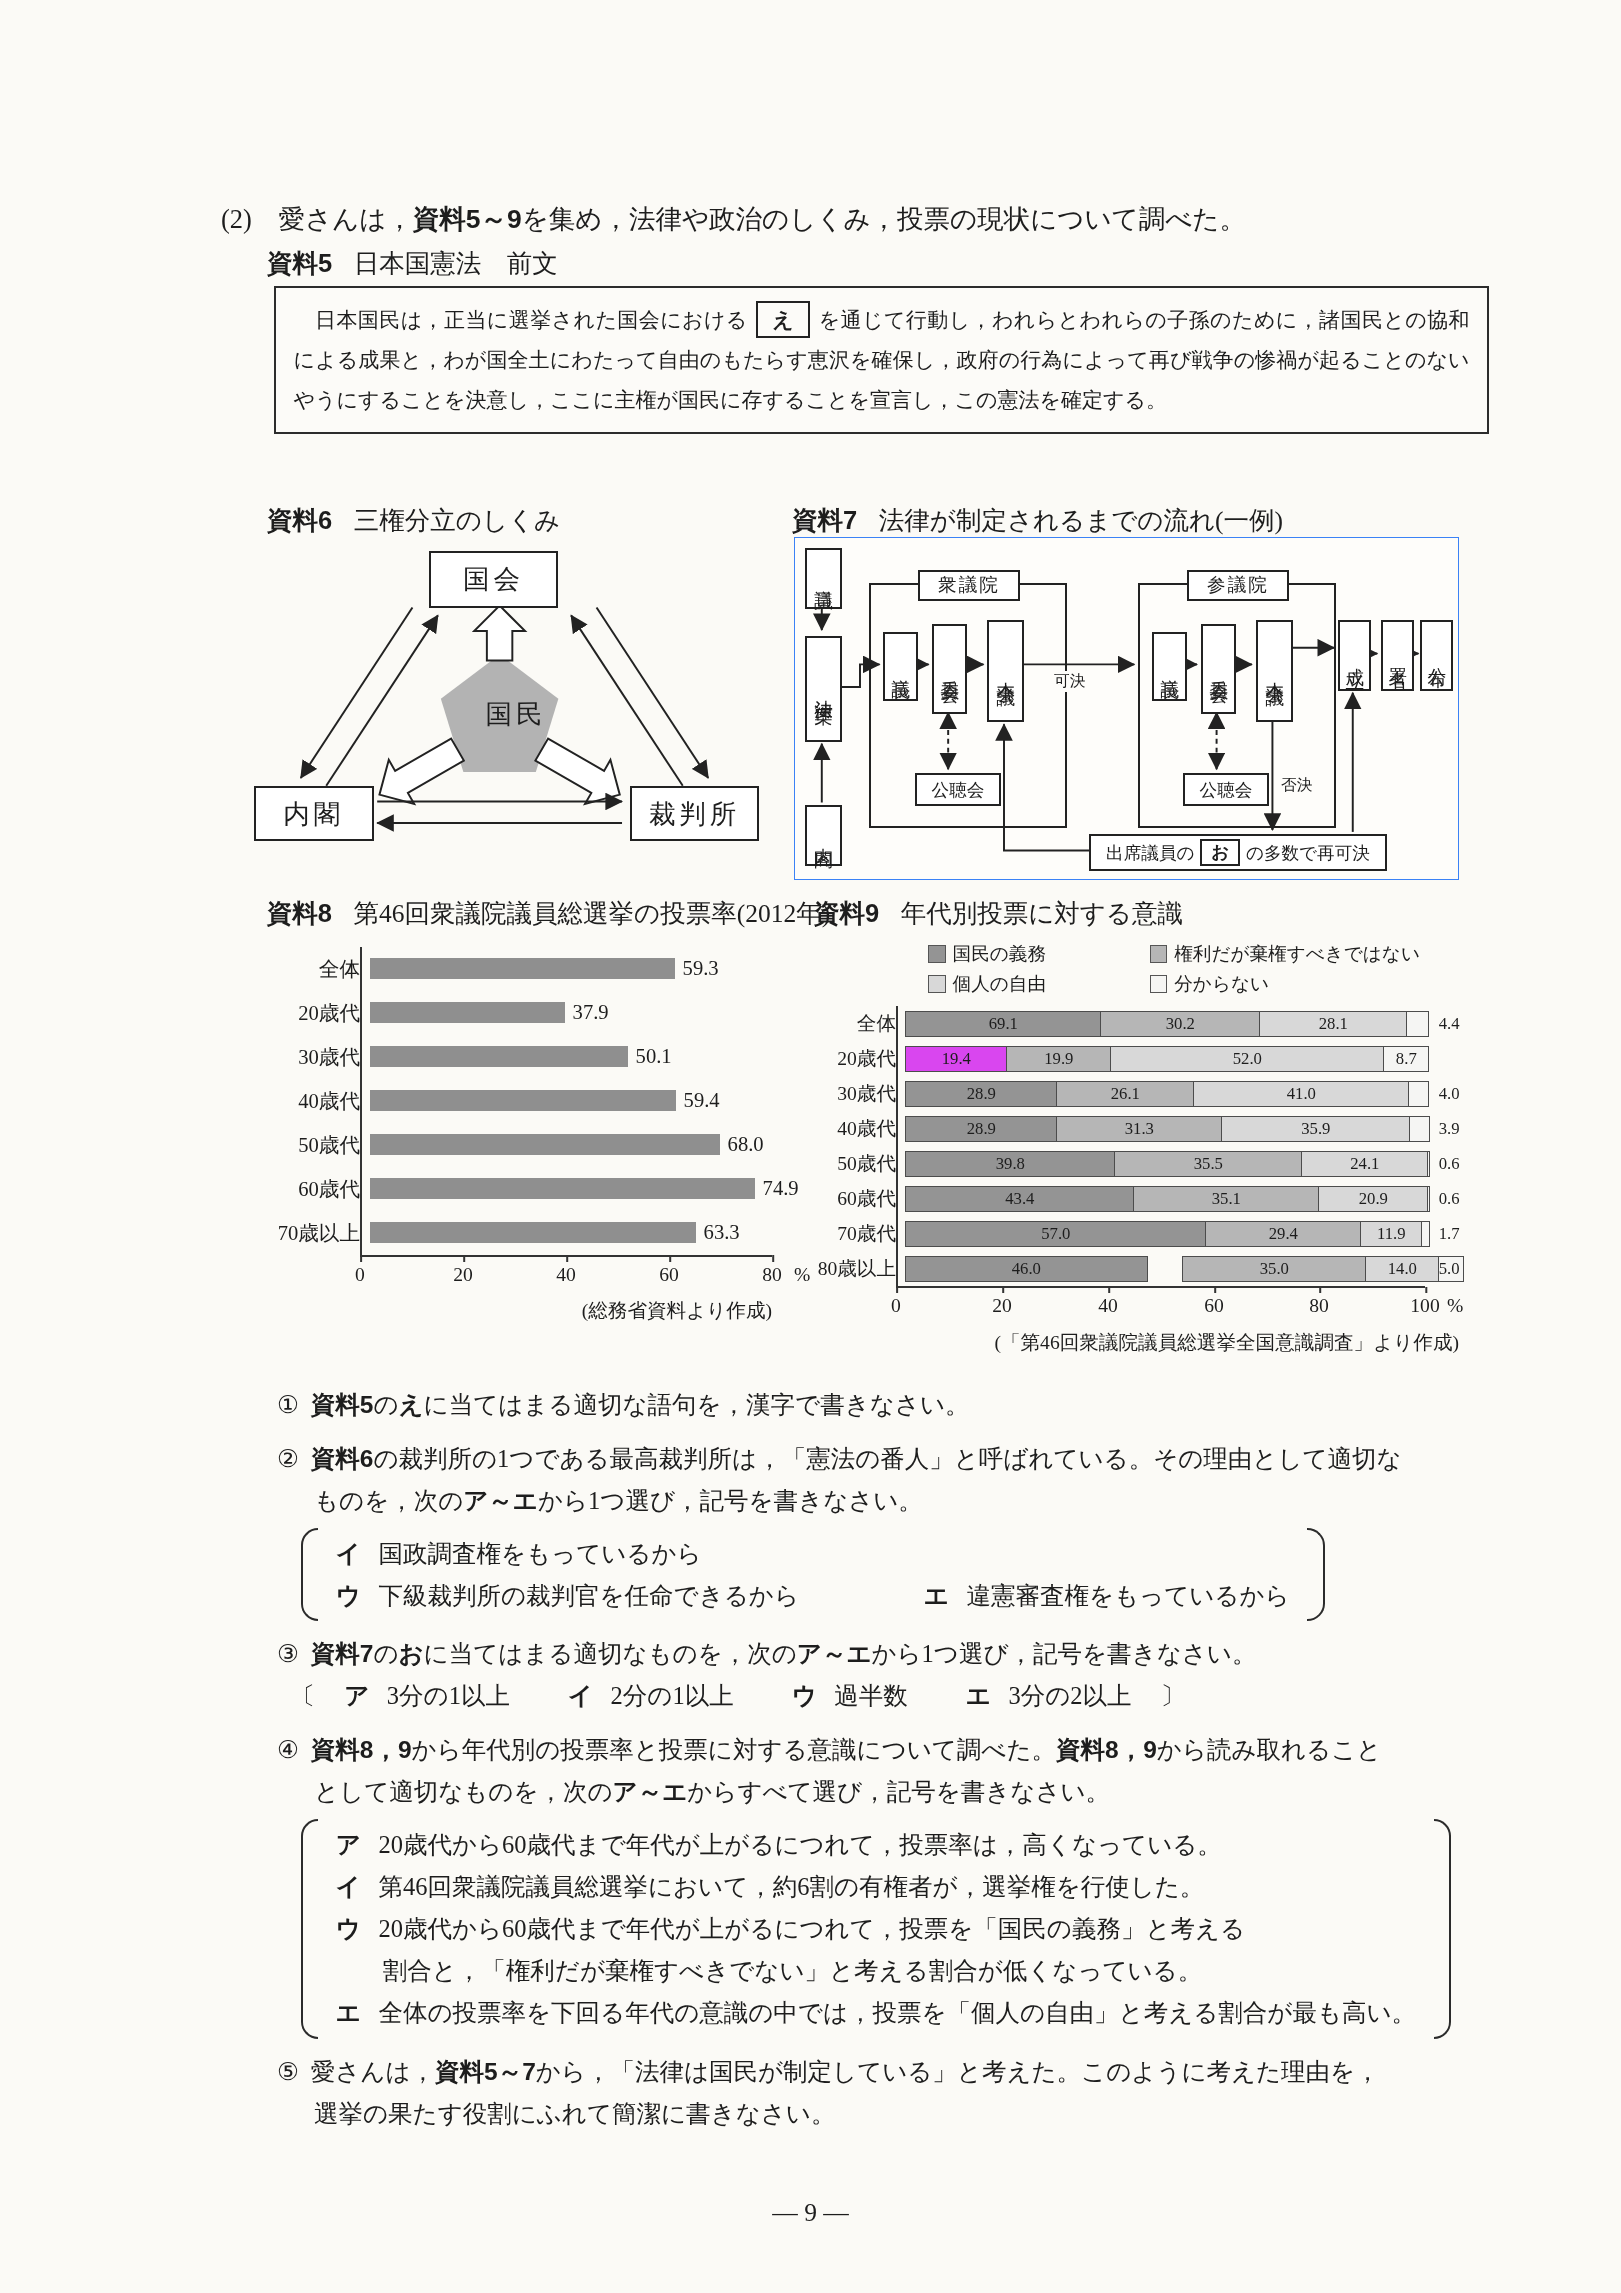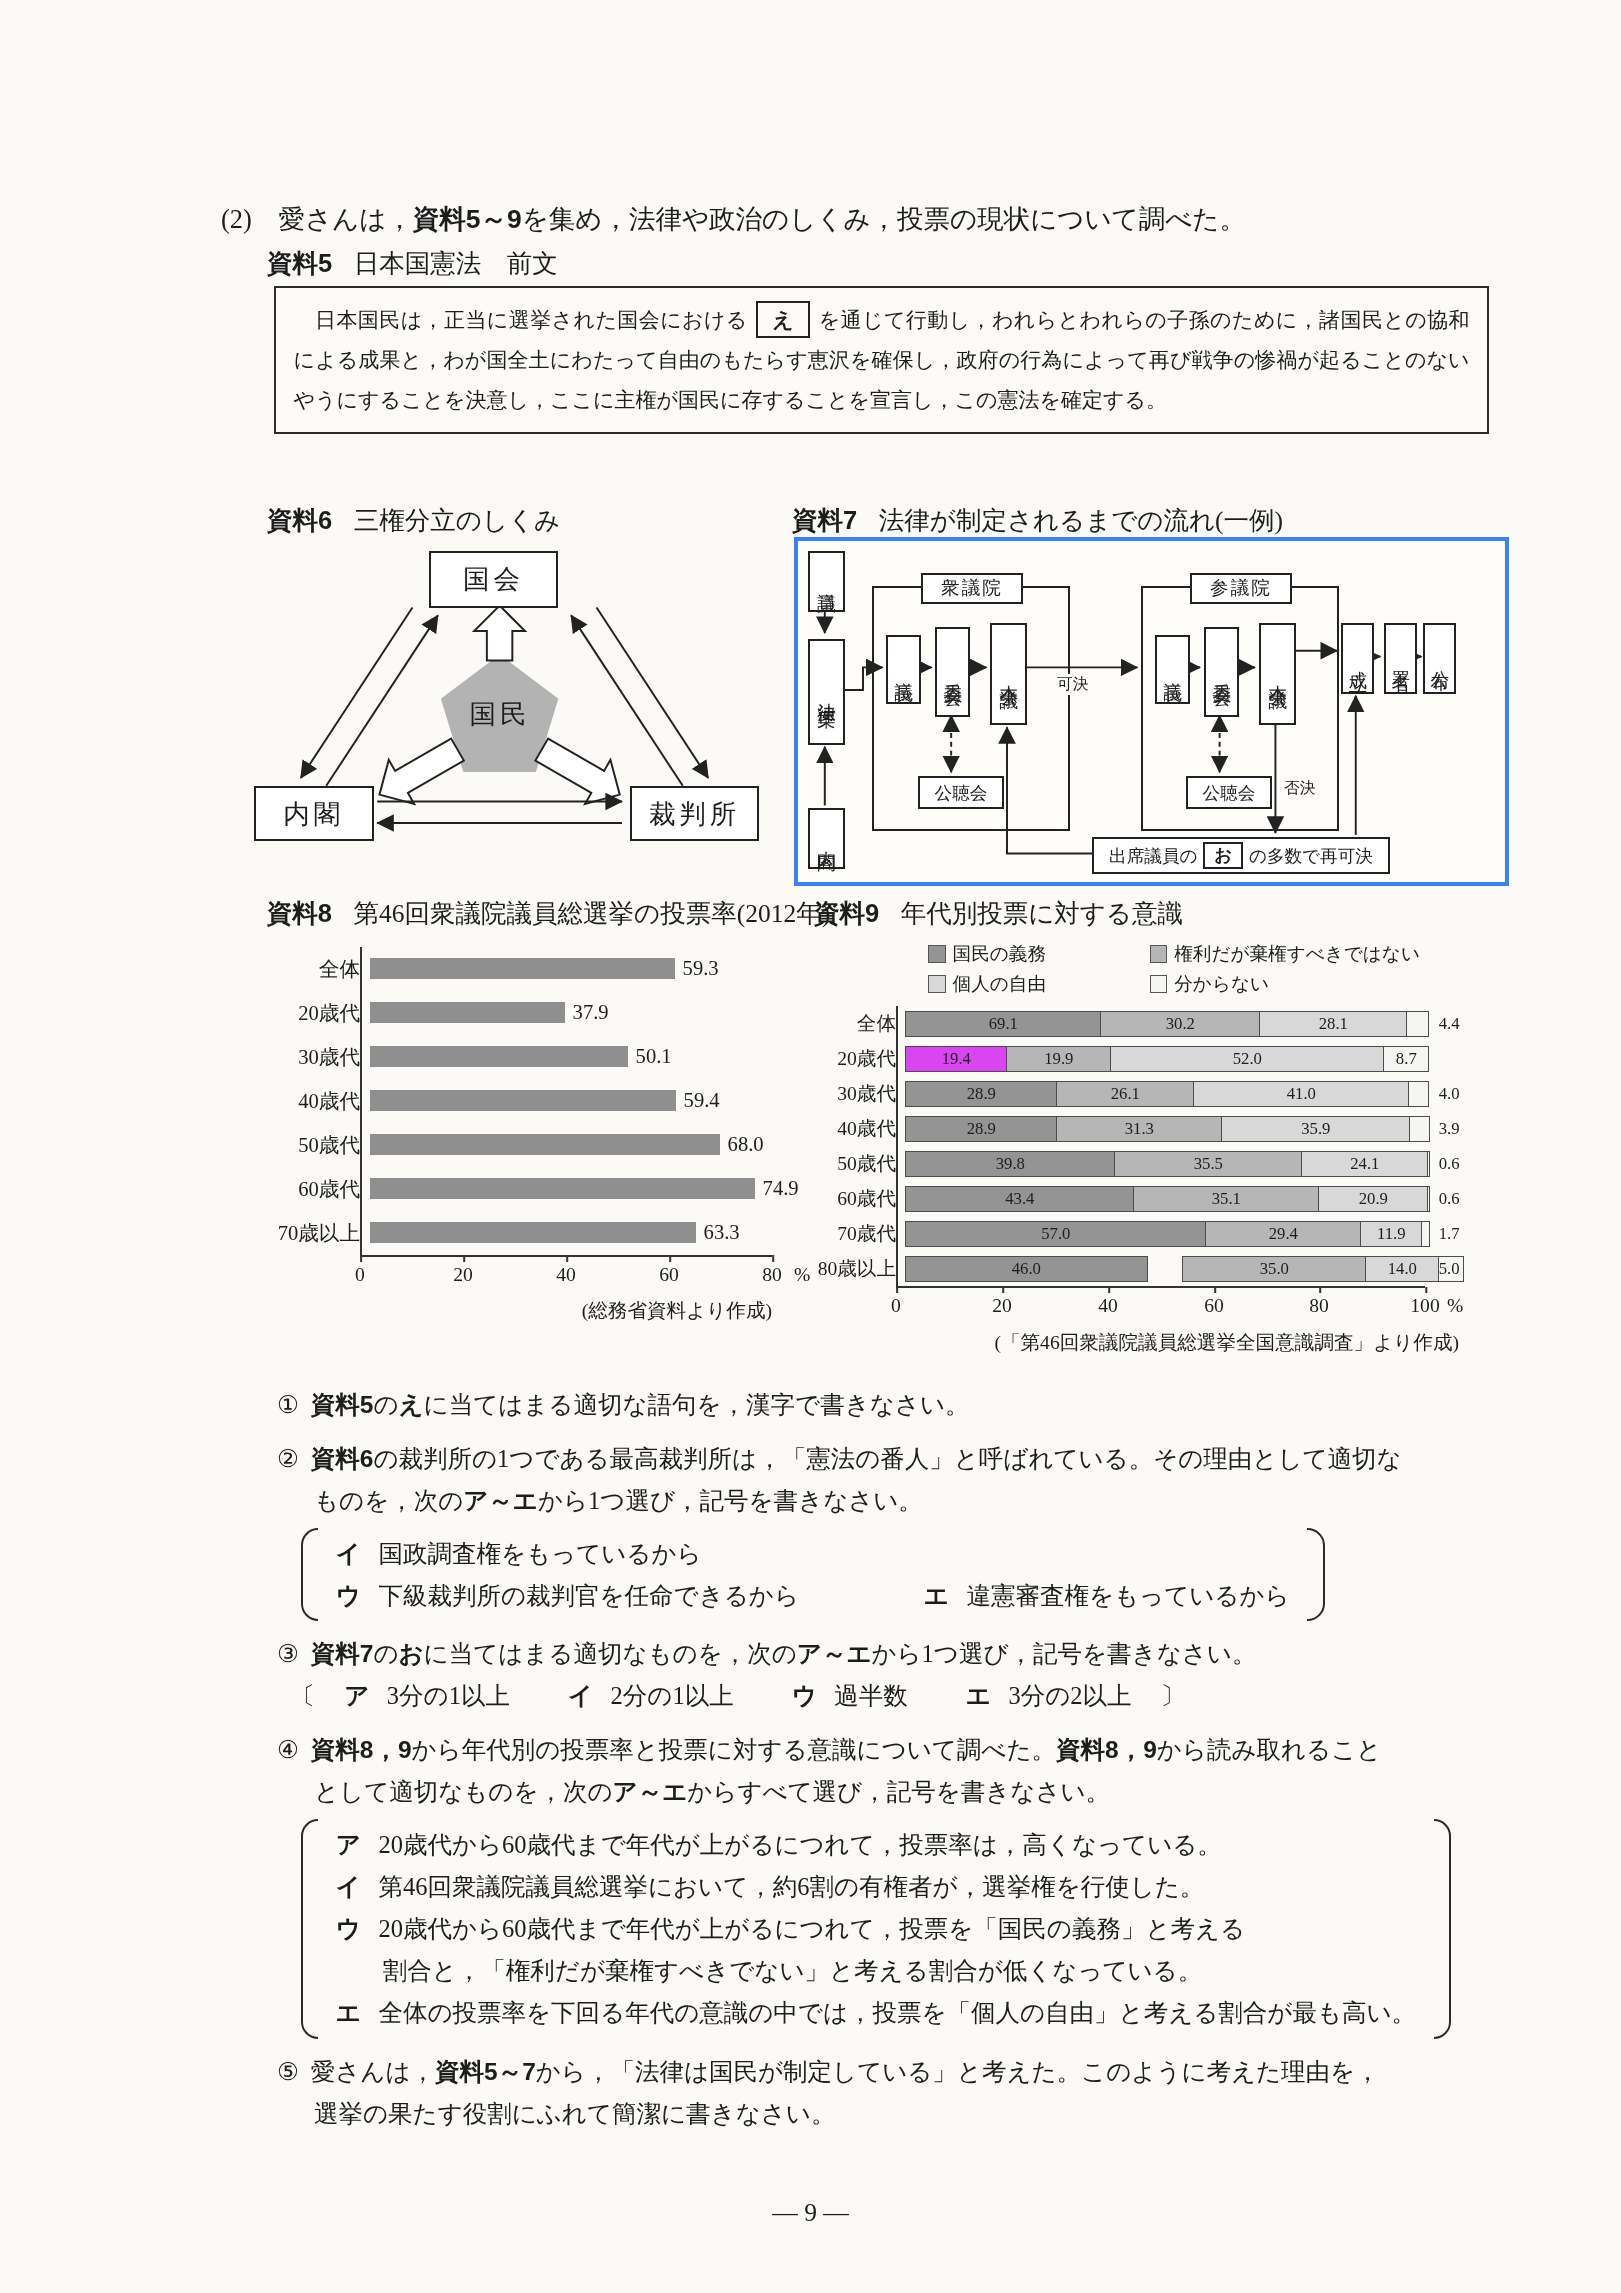--- a/index.html
+++ b/index.html
@@ -10,21 +10,21 @@
 .intro{font-size:26.5px;white-space:nowrap;}
 .sh{font-size:25.5px;white-space:nowrap;}
 .sh-label{font-family:"Liberation Sans","DejaVu Sans",sans-serif;font-weight:bold;margin-right:21.6px;}
 .s5box{width:1176px;border:2px solid #2c2c2c;padding:11.8px 17.6px;font-size:21px;line-height:40px;text-align:justify;background:#fcfbf8;}
 .blank-box{display:inline-block;border:2.5px solid #222;padding:0 14.7px;margin:0 7.8px;line-height:33px;
            font-family:"Liberation Sans","DejaVu Sans",sans-serif;font-weight:bold;}
 
 .dbox{position:absolute;border:2.5px solid #222;background:#fff;display:flex;align-items:center;justify-content:center;font-size:26.5px;letter-spacing:3.9px;}
 .plabel{position:absolute;display:flex;align-items:center;justify-content:center;font-size:26.5px;letter-spacing:3.9px;}
 
-.s7wrap{border:4px solid #3b82f6;background:#fefdfa;padding-left:44px;}
+.s7wrap{border:1px solid #3b82f6;background:#fefdfa;}
 .vbox{position:absolute;border:2px solid #222;background:#fff;display:flex;align-items:center;justify-content:center;
       writing-mode:vertical-rl;text-orientation:upright;font-size:18.6px;letter-spacing:2.9px;line-height:1;}
 .hbox{position:absolute;border:2px solid #222;background:#fff;display:flex;align-items:center;justify-content:center;font-size:17.6px;}
 .house{position:absolute;border:2px solid #222;}
 .houselab{position:absolute;border:2px solid #222;background:#fff;display:flex;align-items:center;justify-content:center;font-size:18.6px;z-index:2;letter-spacing:2px;}
 .flowlab{position:absolute;font-size:15.7px;background:#fefdfa;padding:0 2px;}
 .saika{position:absolute;border:2px solid #222;background:#fff;display:flex;align-items:center;justify-content:center;font-size:17.6px;white-space:nowrap;}
 .blank-sm{display:inline-block;border:2px solid #222;padding:0 8.8px;margin:0 5.9px;
           font-family:"Liberation Sans","DejaVu Sans",sans-serif;font-weight:bold;font-size:17.6px;line-height:23.5px;}
 
@@ -108,21 +108,21 @@
   </svg>
   <div class="dbox" style="left:189px;top:11.8px;width:125px;height:53px;">
       <span>国会</span>
     </div>
   <div class="dbox" style="left:13.7px;top:247px;width:116px;height:51px;">
       <span>内閣</span>
     </div>
   <div class="dbox" style="left:390px;top:247px;width:125px;height:51px;">
       <span>裁判所</span>
     </div>
-  <div class="plabel" style="left:211px;top:155px;width:98px;height:39px;">
+  <div class="plabel" style="left:227px;top:155px;width:98px;height:39px;">
       <span>国民</span>
     </div>
 </div>
 
 <div class="abs sh" style="left:792px;top:503px;">
   <span class="sh-label">資料7</span><span>法律が制定されるまでの流れ(一例)</span>
 </div>
 <div class="abs s7wrap" style="left:794px;top:537px;width:663px;height:341px;">
   <svg class="abs" style="left:0;top:0;" width="659" height="337" viewBox="0 0 672 344">
     <defs>

